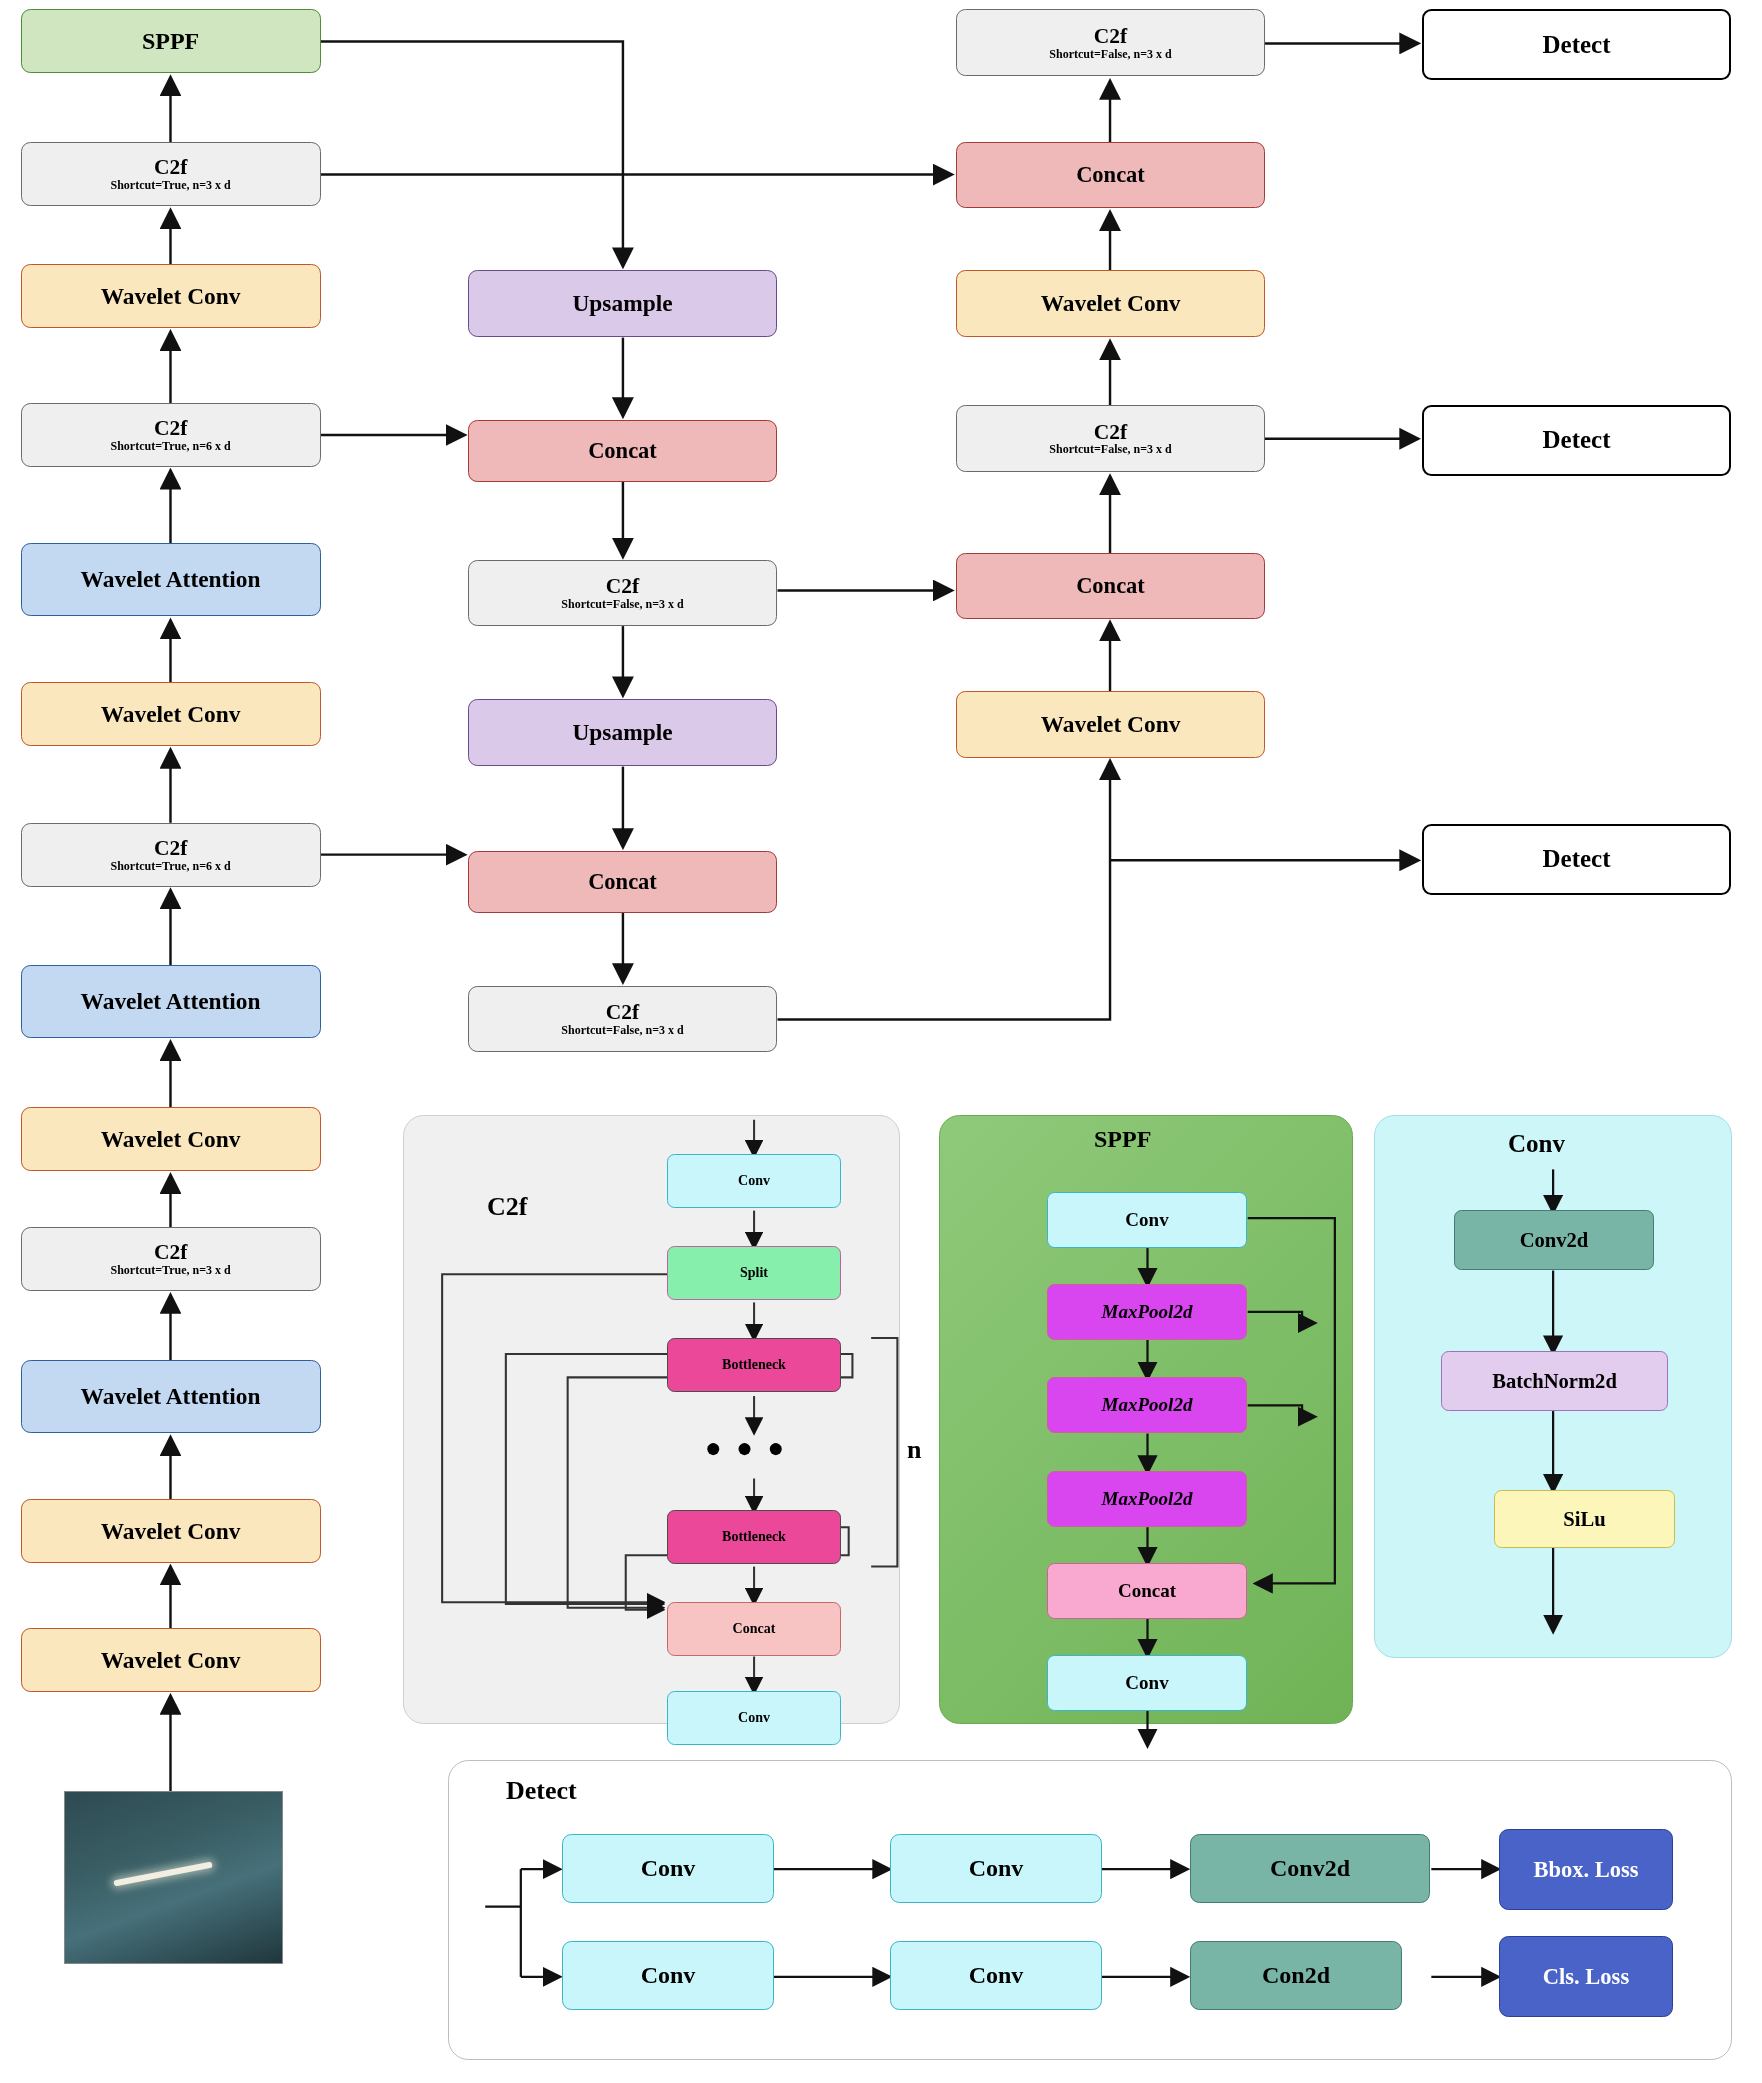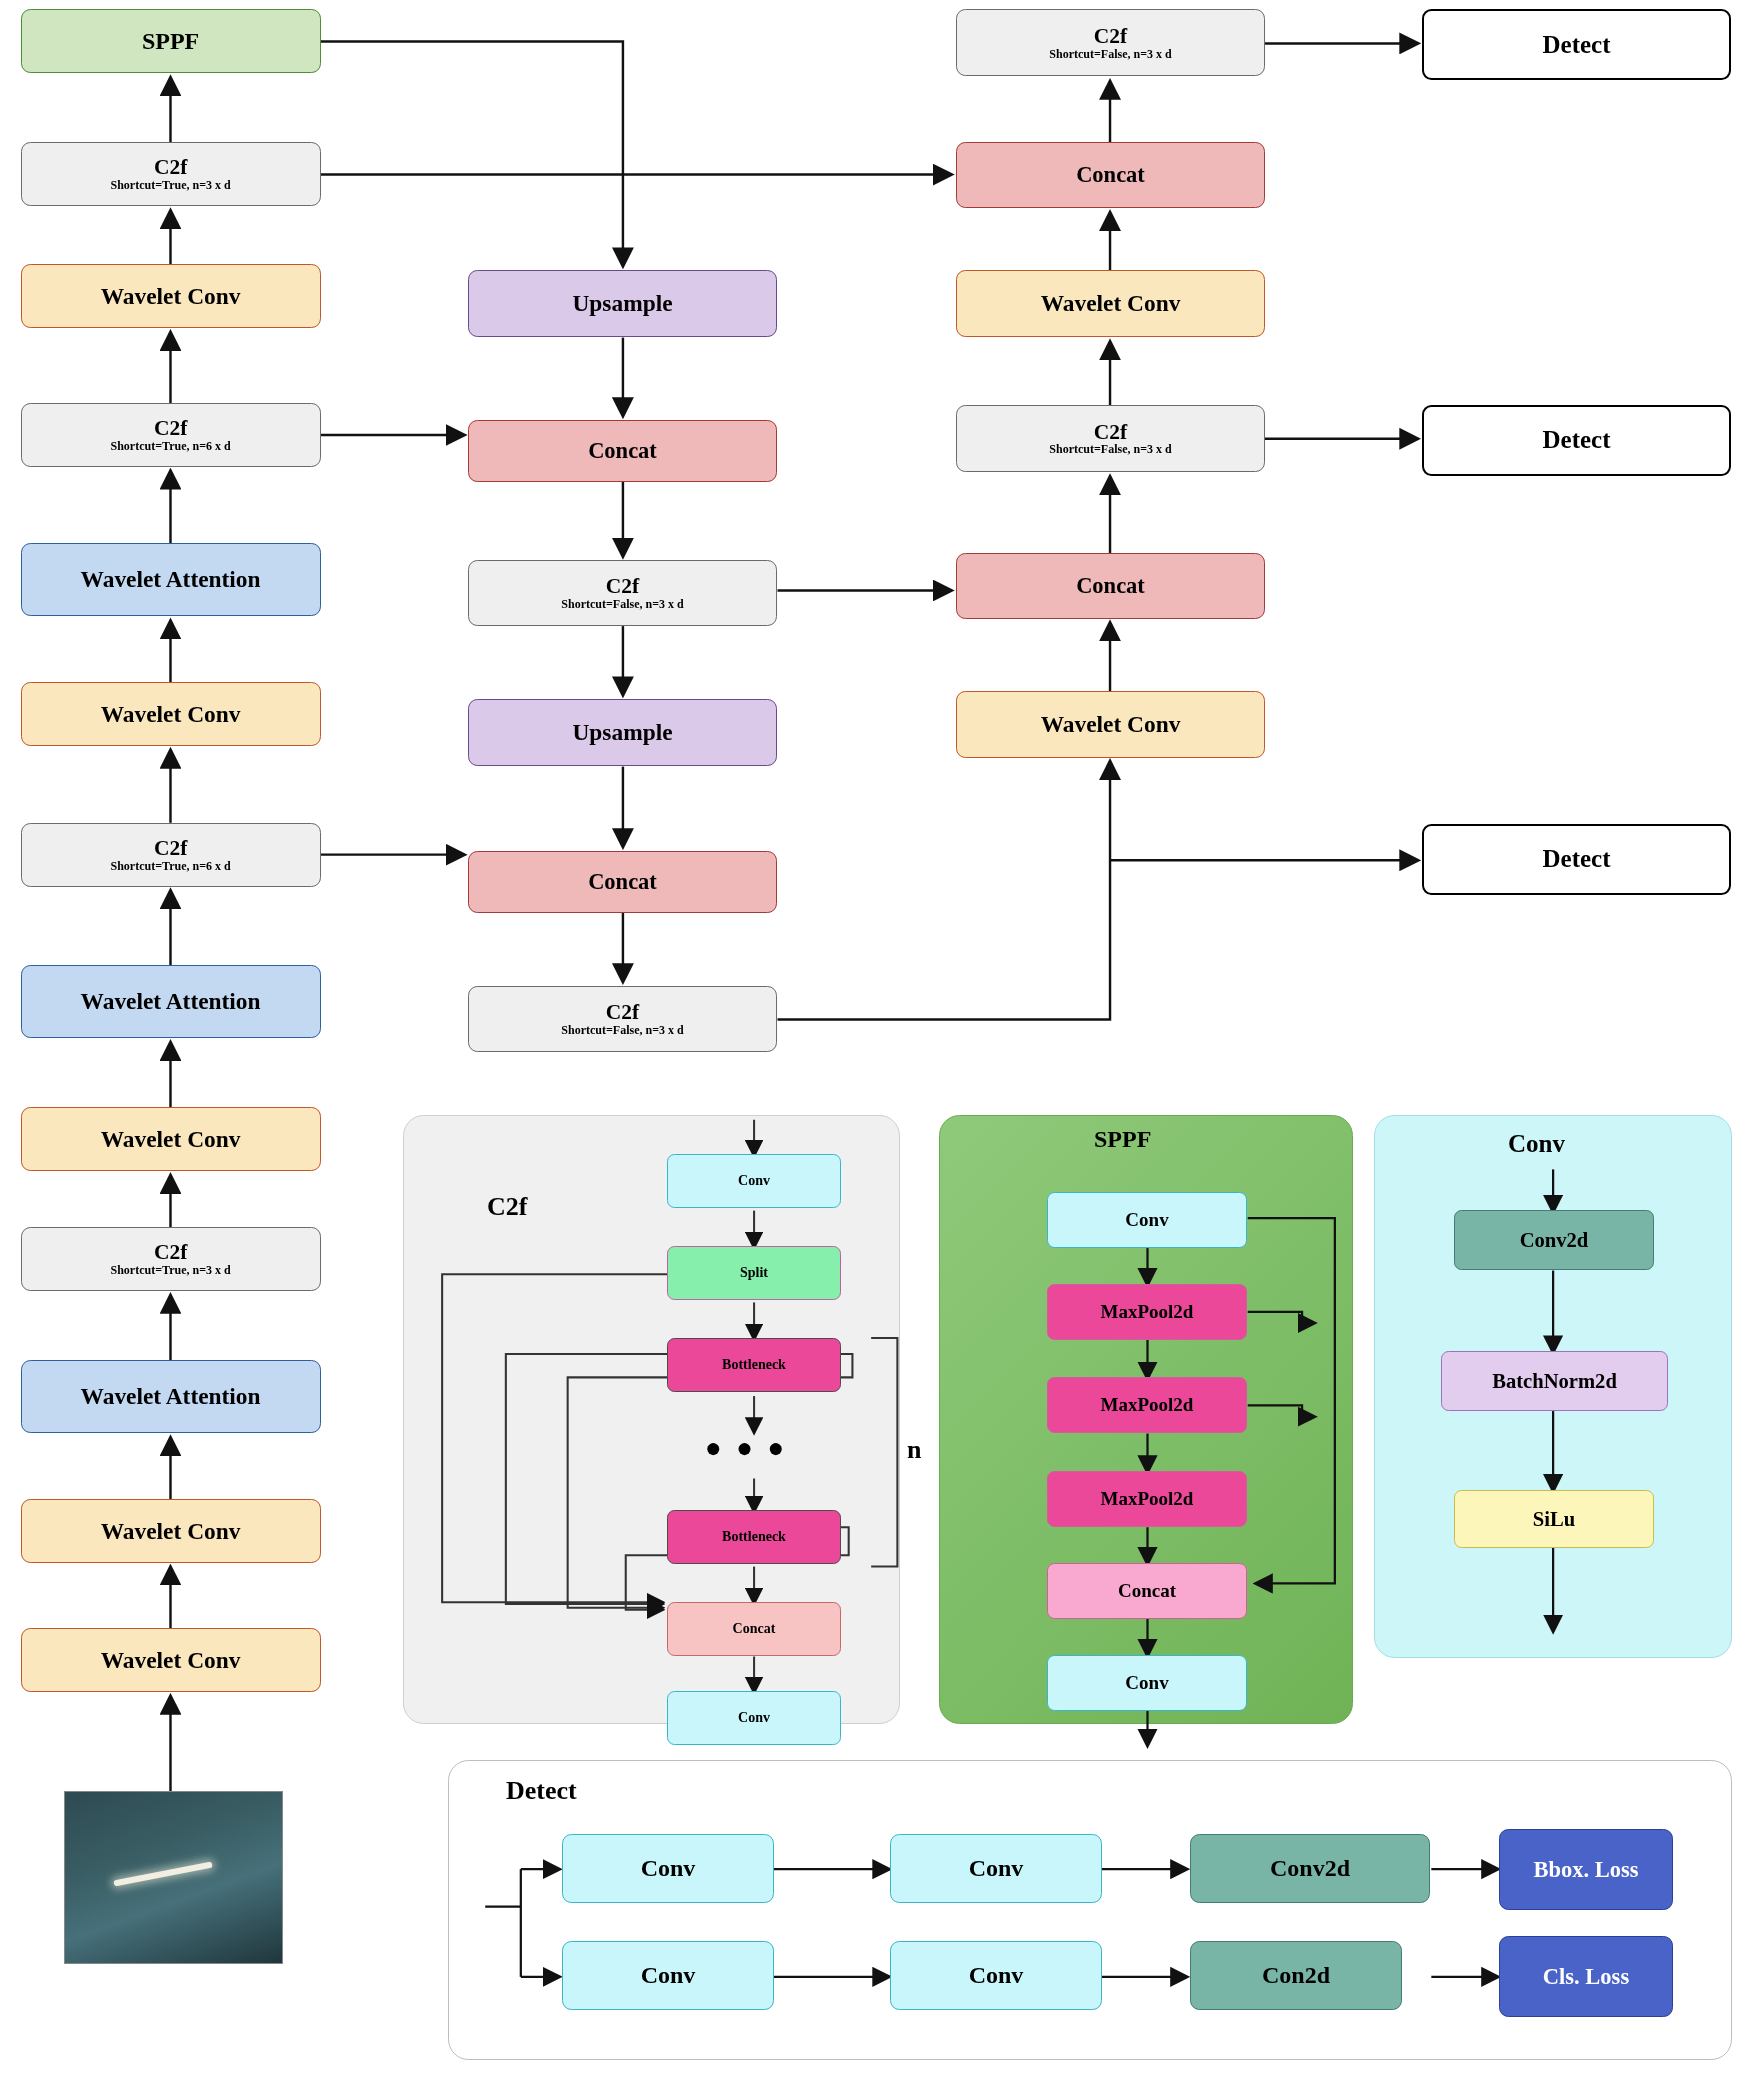--- a/index.html
+++ b/index.html
@@ -30,21 +30,21 @@
   .panel-conv{background:#ccf6f8; border:0.9px solid #9fdfe4;}
   .panel-detect{background:#ffffff; border:0.9px solid #bdbdbd;}
 
   .sm{position:absolute; box-sizing:border-box; display:flex; align-items:center;
       justify-content:center; text-align:center; border-radius:7.5px; font-weight:bold;
       border:0.9px solid #555; font-size:14px;}
   .sm-conv{background:#c8f6fb; border-color:#39b6c6;}
   .sm-split{background:#86efac; border-color:#c060a8;}
   .sm-bneck{background:#ec4899; border-color:#4c4c4c; color:#000;}
   .sm-concat-pink{background:#f7c3c3; border-color:#c06a6a;}
-  .sm-pool{background:#ec4899; border-color:#cf5f99;}
+  .sm-pool{background:#d946ef; border-color:#cf5f99;font-style:italic;}
   .sm-concat-hot{background:#f9a8cf; border-color:#cf5f99;}
   .sm-conv2d{background:#79b5a7; border-color:#3f7e70;}
   .sm-bn{background:#e3cdef; border-color:#9b73b6;}
   .sm-silu{background:#fdf6bb; border-color:#c9bd4a;}
   .sm-loss{background:#4a63c8; border-color:#2c3f96; color:#ffffff;}
   .sm-bigconv{background:#c8f6fb; border-color:#39b6c6; font-size:24px; border-radius:9.4px;}
   .sm-bigconv2d{background:#79b5a7; border-color:#3f7e70; font-size:24px; border-radius:9.4px;}
 
   .thumb{position:absolute; border:0.9px solid #888;
     background:linear-gradient(160deg,#2e4a52 0%,#395d63 35%,#46707a 60%,#20363c 100%);}
@@ -314,21 +314,21 @@
       <line x1="1658" y1="1652" x2="1658" y2="1740"></line>
     </g>
   </svg>
 
   <div class="sm sm-conv2d" style="left:1454px;top:1210px;width:200px;height:60px;font-size:20.6px;">
     <span>Conv2d</span>
   </div>
   <div class="sm sm-bn" style="left:1441px;top:1351px;width:227px;height:60px;font-size:20.6px;">
     <span>BatchNorm2d</span>
   </div>
-  <div class="sm sm-silu" style="left:1454px;top:1490px;width:200px;height:58px;font-size:20.6px;">
+  <div class="sm sm-silu" style="left:1494px;top:1490px;width:181px;height:58px;font-size:20.6px;">
     <span>SiLu</span>
   </div>
 
   <div class="panel panel-detect" style="left:448px;top:1760px;width:1284px;height:300px;"></div>
   <div class="lbl" style="left:506px;top:1776px;font-size:26px;">Detect</div>
 
   <svg class="wires" viewBox="0 0 1881 2224" width="1762" height="2084">
     <g stroke="#111" stroke-width="2.4" fill="none">
       <path d="M518,2035 L556,2035"></path>
       <path d="M556,1995 L556,2110"></path>

